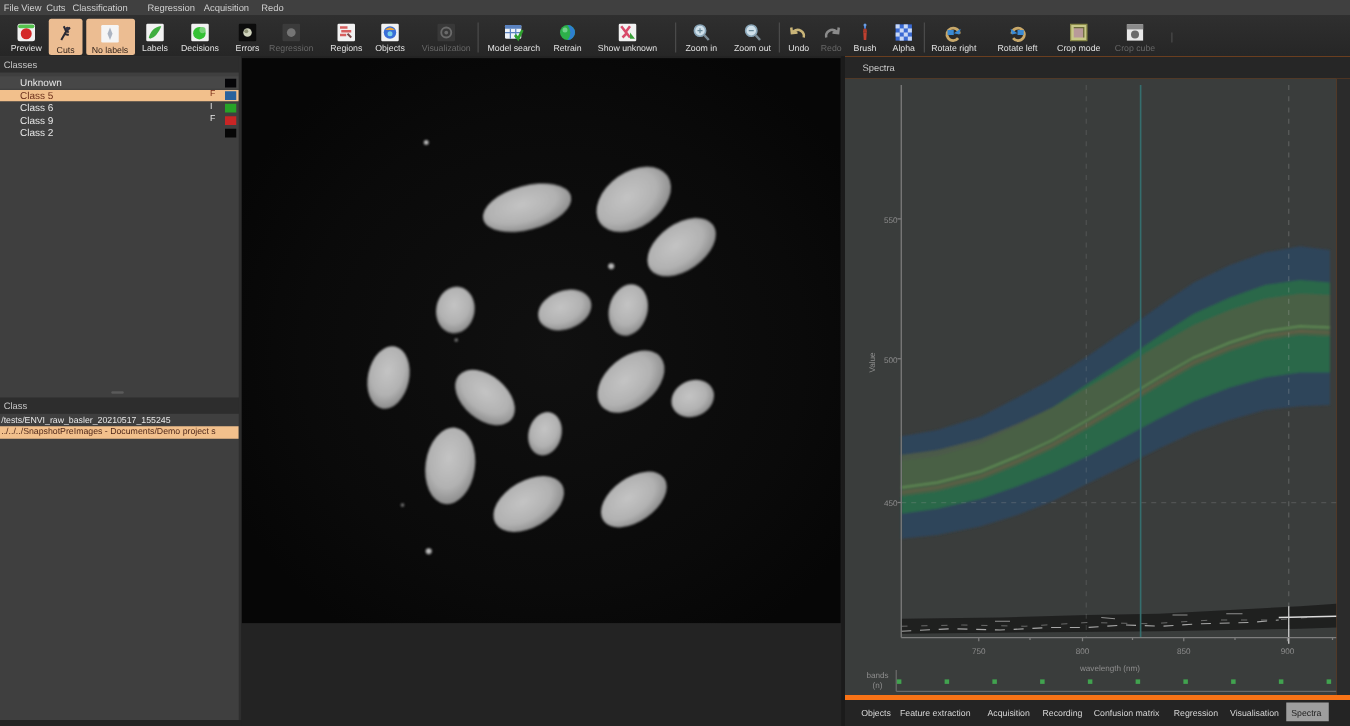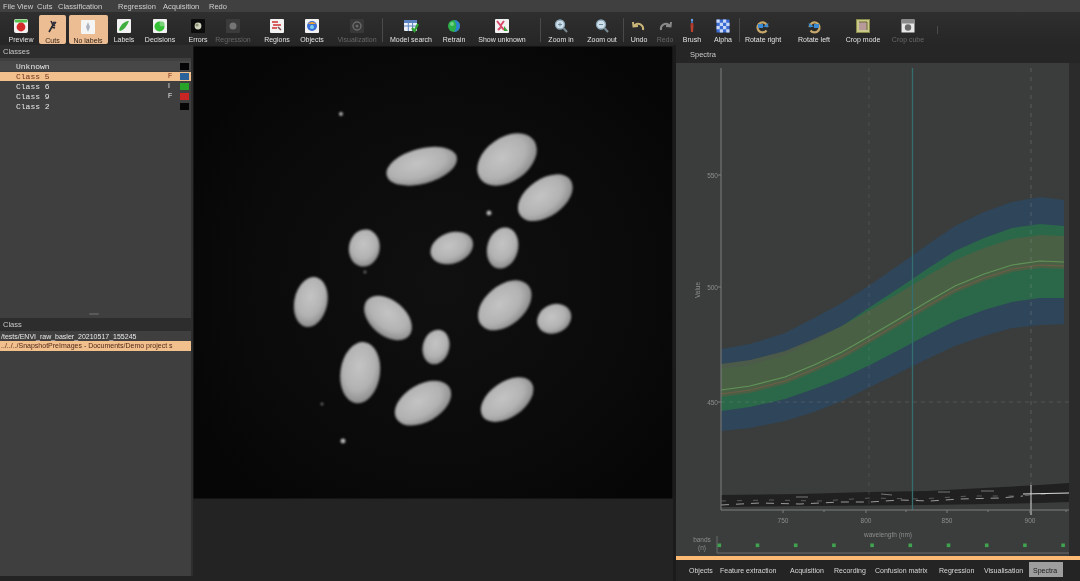--- a/index.html
+++ b/index.html
@@ -22,27 +22,27 @@
 .tbtn.dim .lb { color:#676767; }
 .tbtn.hl { background:#ecbd92; border-radius:2px; top:3px; height:29px; }
 .tbtn.hl .lb { color:#33231a; }
 .tsep { position:absolute; top:6px; width:1px; height:24px; background:#4a4a4a; }
 
 #leftpanel { left:0; top:45px; width:193px; height:531px; background:#3f3f3f; }
 .phead { position:absolute; left:0; width:193px; height:13px; background:#2d2d2d;
   color:#c8c8c8; font-size:7.5px; padding:2px 0 0 3px; }
 .crow { position:absolute; left:0; width:191px; height:9.6px; font-size:8px;
   color:#e8e8e8; }
-.crow .nm { position:absolute; left:16px; top:0.5px;font-family:Liberation Mono, monospace; }
+.crow .nm { position:absolute; left:16px; top:0.5px; }
 .crow .fl { position:absolute; left:168px; top:0.5px; font-size:7px; }
 .crow .cb { position:absolute; left:180px; top:1.5px; width:9px; height:7px; }
 
 #viewport { left:193px; top:45px; width:481px; height:536px; background:#232323; }
 
-#rightpanel { left:676px; top:45px; width:404px; height:536px; background:#fdba74; }
+#rightpanel { left:676px; top:45px; width:404px; height:536px; background:#f97316; }
 </style>
 </head>
 <body>
 <div id="app">
   <div id="menubar" class="abs">
     <span style="left:3px">File</span>
       <span style="left:17px">View</span>
     <span style="left:37px">Cuts</span>
       <span style="left:58px">Classification</span>
     <span style="left:118px">Regression</span>

